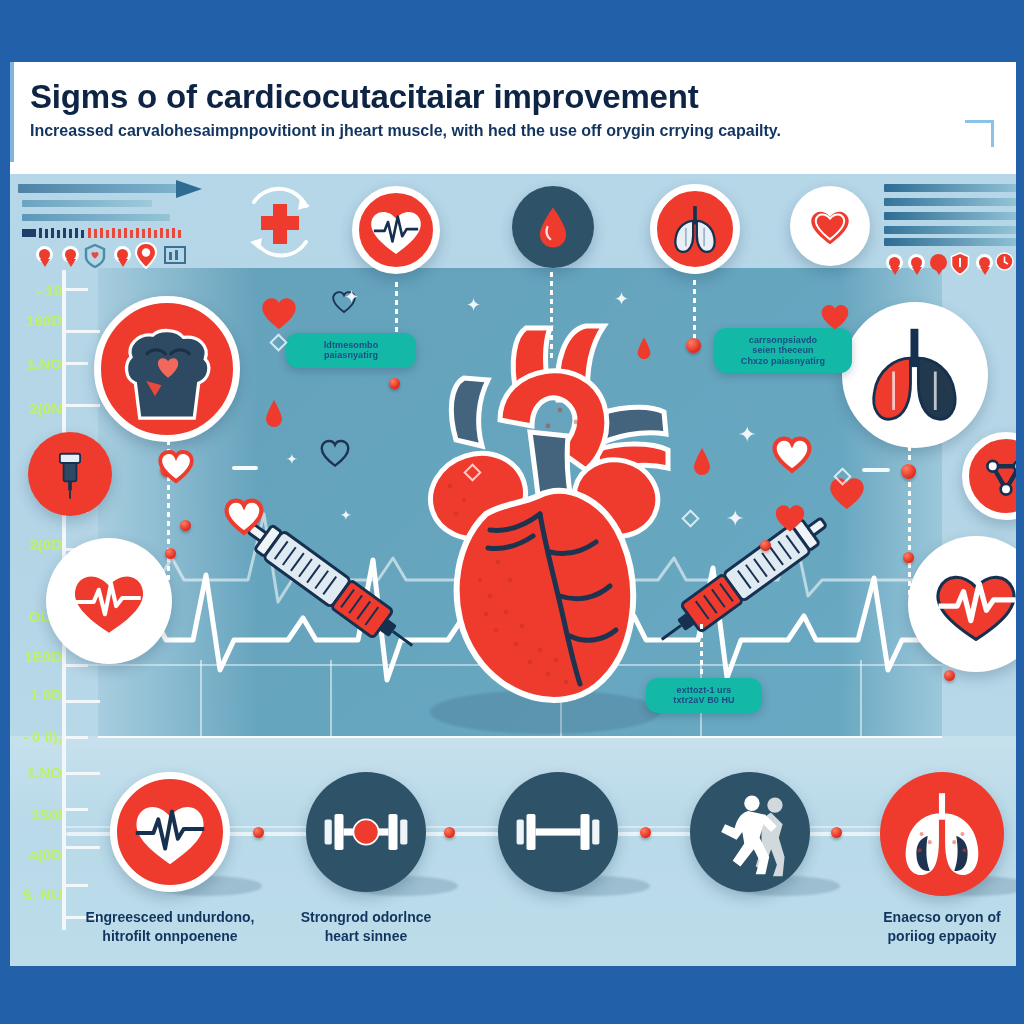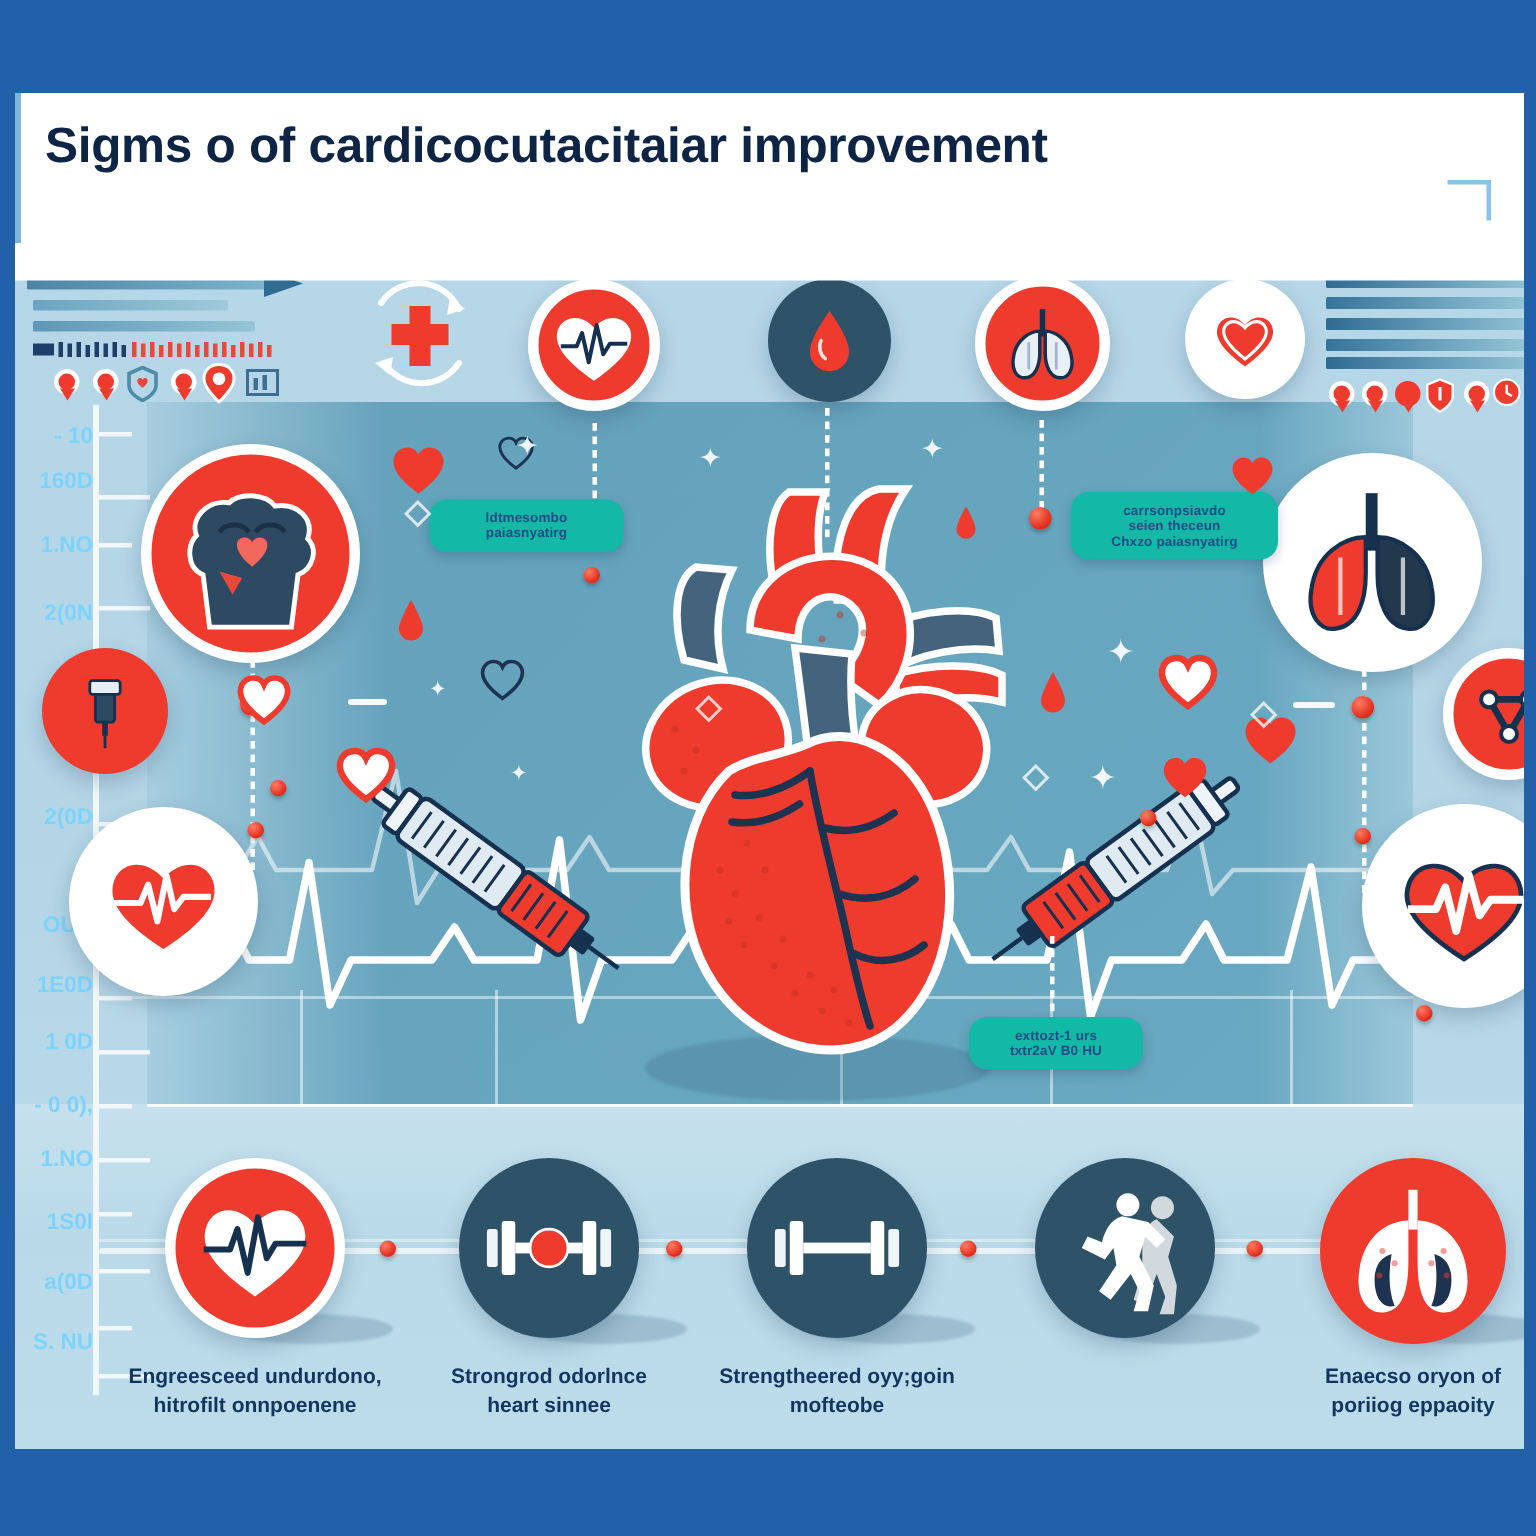--- a/index.html
+++ b/index.html
@@ -11,21 +11,21 @@
   #stage{position:relative;width:1024px;height:1024px;overflow:hidden;background:#2261a9;}
 
   
   .frame-top{position:absolute;left:0;top:0;width:1024px;height:62px;background:#2261a9;}
   .frame-bottom{position:absolute;left:0;bottom:0;width:1024px;height:58px;background:#2261a9;}
   .frame-left{position:absolute;left:0;top:0;width:10px;height:1024px;background:#2261a9;}
   .frame-right{position:absolute;right:0;top:0;width:8px;height:1024px;background:#2261a9;}
 
   
   .title-band{
-    position:absolute;left:8px;top:62px;width:1010px;height:125px;
+    position:absolute;left:8px;top:62px;width:1010px;height:112px;
     background:#ffffff;
   }
   .title-band .accent{position:absolute;left:0;top:0;width:6px;height:100px;background:#7fb4dd;}
   .title-main{
     position:absolute;left:22px;top:16px;
     font-size:33px;font-weight:bold;color:#0d2445;
     letter-spacing:-.2px;white-space:nowrap;
     font-family:"Liberation Sans",sans-serif;
   }
   .title-sub{
@@ -62,21 +62,21 @@
     position:absolute;left:8px;top:736px;width:1010px;height:90px;
     background:linear-gradient(180deg,rgba(255,255,255,.22),rgba(255,255,255,0));
   }
 
   
   .axis{position:absolute;left:62px;top:270px;width:4px;height:660px;background:#f2f7fa;}
   .tick{position:absolute;left:66px;width:22px;height:3px;background:#f2f7fa;}
   .tick.long{width:34px;}
   .tick-label{
     position:absolute;left:6px;width:56px;text-align:right;
-    font-size:15px;font-weight:bold;color:#7dd3fc;
+    font-size:15px;font-weight:bold;color:#bef264;
   }
   .grid-h{position:absolute;height:2px;background:rgba(255,255,255,.85);}
   .grid-v{position:absolute;width:2px;background:rgba(255,255,255,.5);}
 
   
   .ecg{position:absolute;left:98px;top:520px;width:844px;height:200px;}
 
   
   .deco{position:absolute;}
   .bar{position:absolute;height:9px;border-radius:1px;}
@@ -647,28 +647,27 @@
 
   <div class="node sm" style="left:253px;top:827px;"></div>
   <div class="node sm" style="left:444px;top:827px;"></div>
   <div class="node sm" style="left:640px;top:827px;"></div>
   <div class="node sm" style="left:831px;top:827px;"></div>
 
   <div class="blabel" style="left:70px;top:908px;white-space:pre-line;">Engreesceed undurdono,
 hitrofilt onnpoenene</div>
   <div class="blabel" style="left:266px;top:908px;white-space:pre-line;">Strongrod odorlnce
 heart sinnee</div>
-  <div class="blabel" style="left:458px;top:908px;white-space:pre-line;">Strengtheered oyy;goin
-mofteobe</div>
   <div class="blabel" style="left:842px;top:908px;white-space:pre-line;">Enaecso oryon of
 poriiog eppaoity</div>
 
   <div class="title-band">
     <div class="accent"></div>
     <div class="title-main">Sigms o of cardicocutacitaiar improvement</div>
+    <div class="title-sub">Increassed carvalohesaimpnpovitiont in jheart muscle, with hed the use off orygin crrying capailty.</div>
     <div class="title-corner"></div>
   </div>
 
   <div class="frame-top"></div>
   <div class="frame-bottom"></div>
   <div class="frame-left"></div>
   <div class="frame-right"></div>
 </div>
 
 </body></html>

